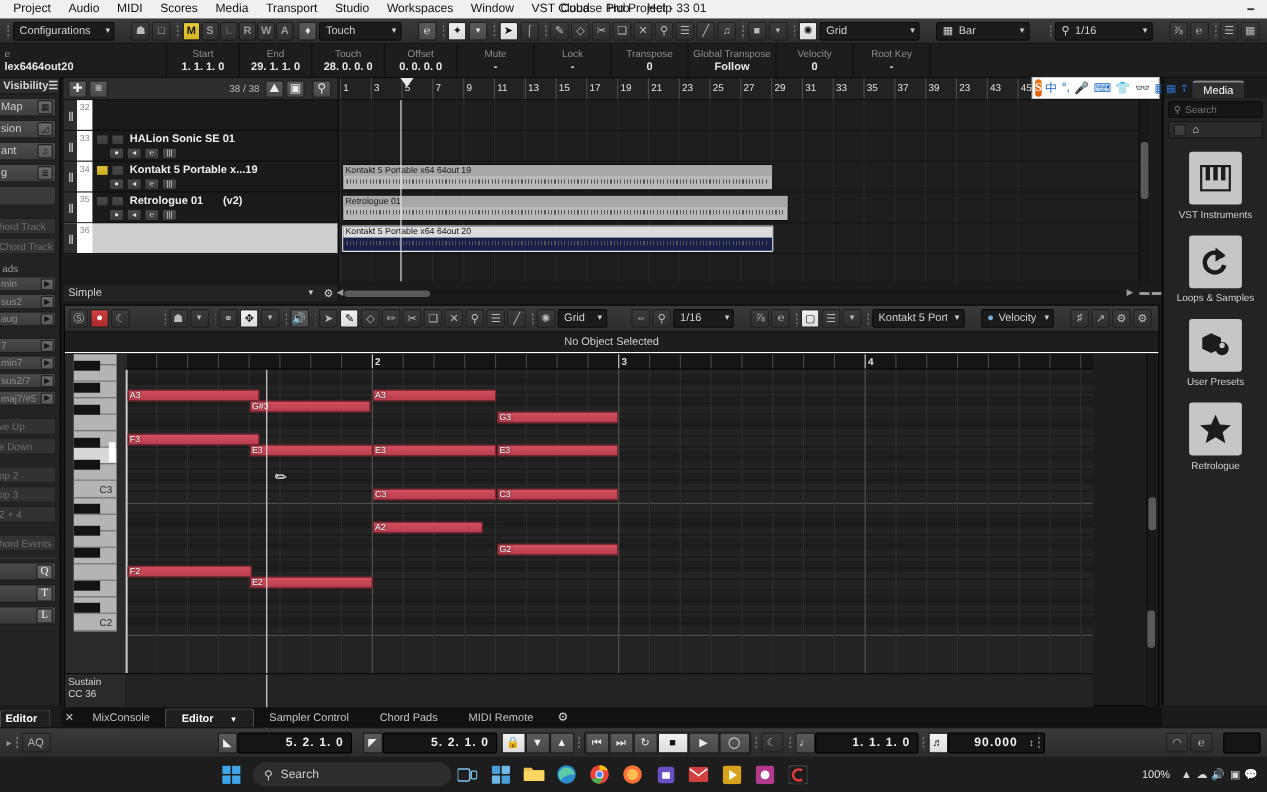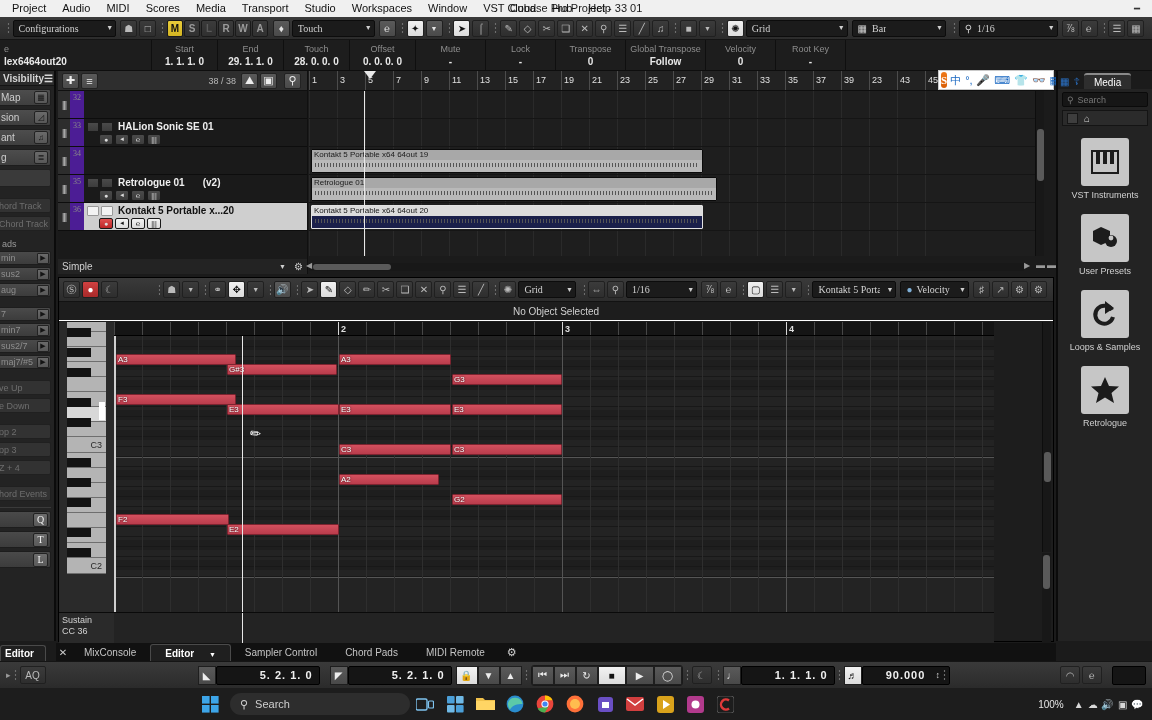--- a/index.html
+++ b/index.html
@@ -41,21 +41,21 @@
     border:1px solid #202020; border-radius:2px;
     display:flex; align-items:center; justify-content:center;
     color:#e2e2e2; font-size:10px; margin-right:2px;
   }
   .btn.dark{ background:linear-gradient(#3b3b3b,#2e2e2e); color:#bbb; }
   .btn.on{ background:linear-gradient(#f0f0f0,#dcdcdc); color:#111; }
   .btn.red{ background:linear-gradient(#d04040,#a82a2a); color:#fff; }
   .combo{
     height:17px; background:#1b1b1b; border:1px solid #0c0c0c; border-radius:2px;
     display:flex; align-items:center; padding:0 2px 0 5px; color:#d2d2d2;
-    font-size:10px; margin-right:4px;font-family:Liberation Serif, serif;
+    font-size:10px; margin-right:15px;
   }
   .combo .lbl{ white-space:nowrap; overflow:hidden; }
   .combo .arrow{ margin-left:auto; padding-left:6px; font-size:7px; color:#cfcfcf; }
   .mutegrp{ display:flex; }
   .mutegrp .mb{
     width:16px; height:17px; display:flex; align-items:center; justify-content:center;
     font-size:10px; font-weight:bold; color:#9a9a9a;
     background:linear-gradient(#3b3b3b,#303030); border:1px solid #1a1a1a; margin-right:1px; border-radius:2px;
   }
   .mutegrp .mb.active{ background:linear-gradient(#e8cc3a,#d4b522); color:#111; }
@@ -117,21 +117,21 @@
     color:#ececec; font-size:11px; margin-right:2px;}
   .tl-hdr .cnt{ margin-left:auto; margin-right:5px; font-size:9px; color:#b8b8b8;}
   .tracklist{ position:absolute; left:0; top:20px; width:250px; height:183px;
     background:#1a1a1a; border-right:1px solid #101010; overflow:hidden;}
   .track{ height:28px; display:flex; border-bottom:1px solid #0d0d0d; position:relative;}
   .track.sel{ background:#cfcfcf; }
   .track.sel .tname{ color:#111; }
   .track .tcol{ width:12px; background:#2d2d2d; display:flex; align-items:center; justify-content:center;}
   .track .tico{ color:#cfcfcf; font-size:9px; letter-spacing:-1px;}
   .track .tnum{ width:14px; display:flex; align-items:flex-start; justify-content:center;
-    font-size:8px; color:#8a8a8a; padding-top:2px; background:#4c1d95;font-family:Liberation Serif, serif;}
+    font-size:8px; color:#8a8a8a; padding-top:2px; background:#ffffff;}
   .track .tbody{ flex:1; padding:1px 0 0 3px; }
   .trow1{ display:flex; align-items:center; height:13px; }
   .trow2{ display:flex; align-items:center; height:12px; padding-left:12px; }
   .tname{ font-size:10px; font-weight:bold; color:#efefef; margin-left:3px; white-space:nowrap;}
   .tv2{ margin-left:18px; font-size:10px; font-weight:bold;}
   .mini{ width:12px; height:10px; border:1px solid #1a1a1a; border-radius:1px;
     background:linear-gradient(#4a4a4a,#3c3c3c); margin-right:2px;}
   .mini.y{ background:linear-gradient(#e2c53a,#c8a91d); }
   .mini.blank{ background:#f3f3f3; border-color:#999; }
   .mbtn{ width:14px; height:11px; border:1px solid #1a1a1a; border-radius:2px;
@@ -517,20 +517,33 @@
             <div class="mbtn">℮</div>
             <div class="mbtn">|||</div>
           </div>
         </div>
       </div>
       <div class="track">
         <div class="tcol">
             <span class="tico">|||</span>
           </div>
         <div class="tnum">34</div>
+        <div class="tbody">
+          <div class="trow1">
+            <div class="mini y"></div>
+            <div class="mini"></div>
+            <div class="tname">Kontakt 5 Portable x...19</div>
+          </div>
+          <div class="trow2">
+            <div class="mbtn">●</div>
+            <div class="mbtn">◂</div>
+            <div class="mbtn">℮</div>
+            <div class="mbtn">|||</div>
+          </div>
+        </div>
       </div>
       <div class="track">
         <div class="tcol">
             <span class="tico">|||</span>
           </div>
         <div class="tnum">35</div>
         <div class="tbody">
           <div class="trow1">
             <div class="mini"></div>
             <div class="mini"></div>
@@ -543,33 +556,20 @@
             <div class="mbtn">℮</div>
             <div class="mbtn">|||</div>
           </div>
         </div>
       </div>
       <div class="track sel">
         <div class="tcol">
             <span class="tico">|||</span>
           </div>
         <div class="tnum">36</div>
-        <div class="tbody">
-          <div class="trow1">
-            <div class="mini blank"></div>
-            <div class="mini blank"></div>
-            <div class="tname">Kontakt 5 Portable x...20</div>
-          </div>
-          <div class="trow2">
-            <div class="mbtn rec">●</div>
-            <div class="mbtn lite">◂</div>
-            <div class="mbtn lite">℮</div>
-            <div class="mbtn lite">|||</div>
-          </div>
-        </div>
       </div>
     </div>
 
     <div class="tl-foot">
       <span>Simple</span>
       <span style="margin-left:auto;font-size:7px">▼</span>
       <span style="margin-left:8px">⚙</span>
     </div>
 
     <div class="ruler">
@@ -992,36 +992,36 @@
               <rect x="2" y="2" width="26" height="22" fill="none" stroke="#1c1c1c" stroke-width="2"></rect>
               <rect x="6" y="2" width="4" height="13" fill="#1c1c1c"></rect>
               <rect x="13" y="2" width="4" height="13" fill="#1c1c1c"></rect>
               <rect x="20" y="2" width="4" height="13" fill="#1c1c1c"></rect>
             </svg>
         </div>
         <div class="rz-lbl">VST Instruments</div>
       </div>
       <div class="rz-item">
         <div class="rz-ico">
+          <svg width="30" height="30" viewBox="0 0 30 30">
+              <path d="M22 11a9 9 0 1 0 1 7" fill="none" stroke="#1c1c1c" stroke-width="4"></path>
+              <path d="M15 2 L24 9 L15 15 Z" fill="#1c1c1c"></path>
+            </svg>
+        </div>
+        <div class="rz-lbl">Loops &amp; Samples</div>
+      </div>
+      <div class="rz-item">
+        <div class="rz-ico">
           <svg width="30" height="28" viewBox="0 0 30 28">
               <polygon points="11,3 20,7 20,17 11,21 3,17 3,7" fill="#1c1c1c"></polygon>
               <circle cx="21" cy="17" r="6" fill="#1c1c1c"></circle>
               <circle cx="21" cy="14" r="2.4" fill="#c6c6c6"></circle>
             </svg>
         </div>
         <div class="rz-lbl">User Presets</div>
-      </div>
-      <div class="rz-item">
-        <div class="rz-ico">
-          <svg width="30" height="30" viewBox="0 0 30 30">
-              <path d="M22 11a9 9 0 1 0 1 7" fill="none" stroke="#1c1c1c" stroke-width="4"></path>
-              <path d="M15 2 L24 9 L15 15 Z" fill="#1c1c1c"></path>
-            </svg>
-        </div>
-        <div class="rz-lbl">Loops &amp; Samples</div>
       </div>
       <div class="rz-item">
         <div class="rz-ico">
           <svg width="30" height="30" viewBox="0 0 30 30">
               <polygon points="15,2 19,11 29,11.5 21.5,18 24,28 15,22.5 6,28 8.5,18 1,11.5 11,11" fill="#1c1c1c"></polygon>
             </svg>
         </div>
         <div class="rz-lbl">Retrologue</div>
       </div>
     </div>

